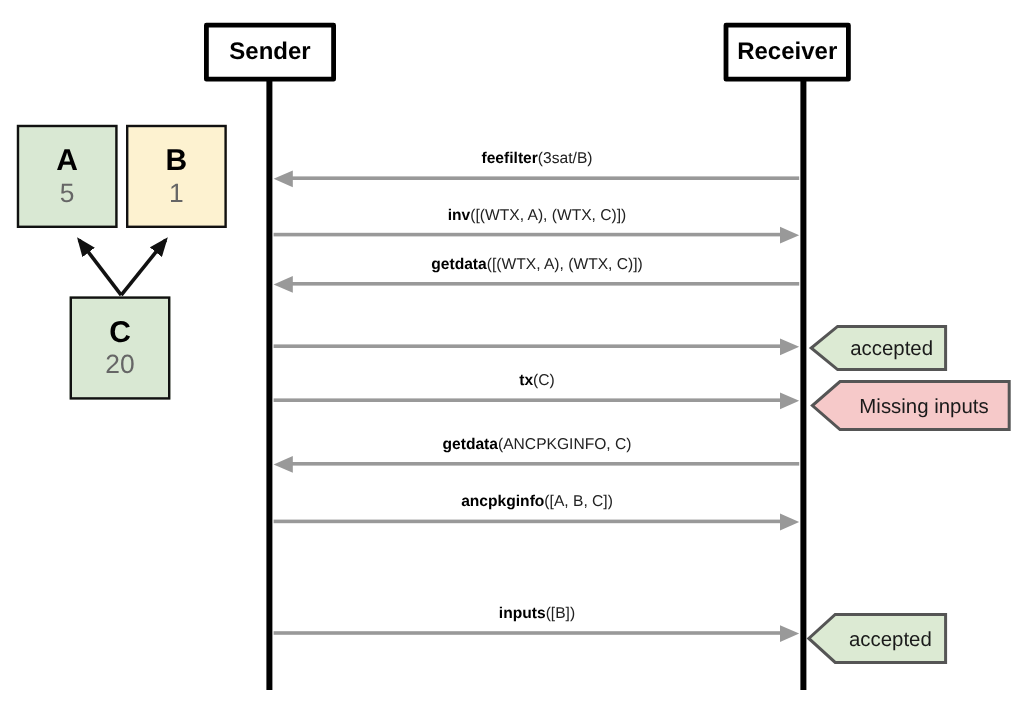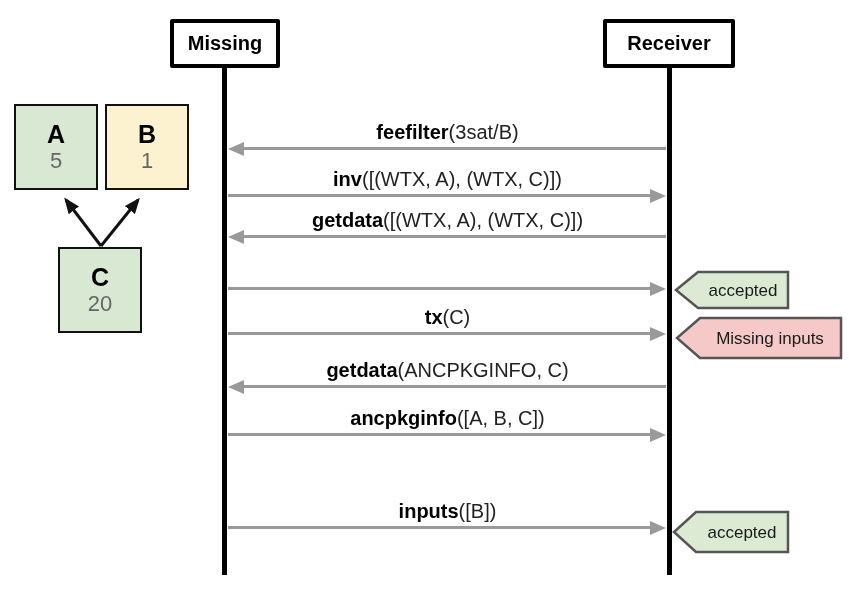--- a/index.html
+++ b/index.html
@@ -23,21 +23,21 @@
     border: 4px solid #000000;
     border-radius: 2px;
     display: flex;
     align-items: center;
     justify-content: center;
     font-size: 20px;
     font-weight: bold;
     color: #000000;
   }
   .actor-sender { left: 170px; width: 110px; }
-  .actor-receiver { left: 603px; width: 132px; }
+  .actor-receiver { left: 603px; width: 106px; }
 
   
   .lifeline {
     position: absolute;
     top: 66px;
     height: 509px;
     width: 5px;
     background: #000000;
   }
   .lifeline-sender { left: 222px; }
@@ -66,21 +66,21 @@
     left: 0; top: 0;
     width: 849px; height: 591px;
     pointer-events: none;
   }
 
   
   .msg { position: absolute; left: 225px; width: 445px; height: 30px; }
   .msg-label {
     position: absolute; left: 0; right: 0; top: 0;
     text-align: center;
-    font-size: 20px;
+    font-size: 13px;
     color: #222222;
     white-space: nowrap;
     line-height: 20px;
   }
   .msg-label b { font-weight: bold; color: #000000; }
   .aline { position: absolute; top: 25px; height: 3px; background: #999999; }
   .ahead { position: absolute; top: 19.5px; width: 0; height: 0;
            border-top: 7px solid transparent; border-bottom: 7px solid transparent; }
   .to-sender  .aline { left: 16px; right: 4px; }
   .to-sender  .ahead { left: 3px;  border-right: 16px solid #999999; }
@@ -106,21 +106,21 @@
     text-anchor: middle;
   }
 
   .dag-edge { stroke: #111111; stroke-width: 3; }
 </style>
 </head>
 <body>
 
 <div class="canvas">
 
-  <div class="actor-box actor-sender">Missing</div>
+  <div class="actor-box actor-sender">Sender</div>
   <div class="actor-box actor-receiver">Receiver</div>
 
   <div class="lifeline lifeline-sender"></div>
   <div class="lifeline lifeline-receiver"></div>
 
   <svg class="overlay-svg" width="849" height="591" viewBox="0 0 849 591">
     <defs>
       <marker id="ah-black" markerUnits="userSpaceOnUse" markerWidth="16" markerHeight="13" refX="13" refY="6.5" orient="auto">
         <polygon points="0,0 16,6.5 0,13" fill="#111111"></polygon>
       </marker>

